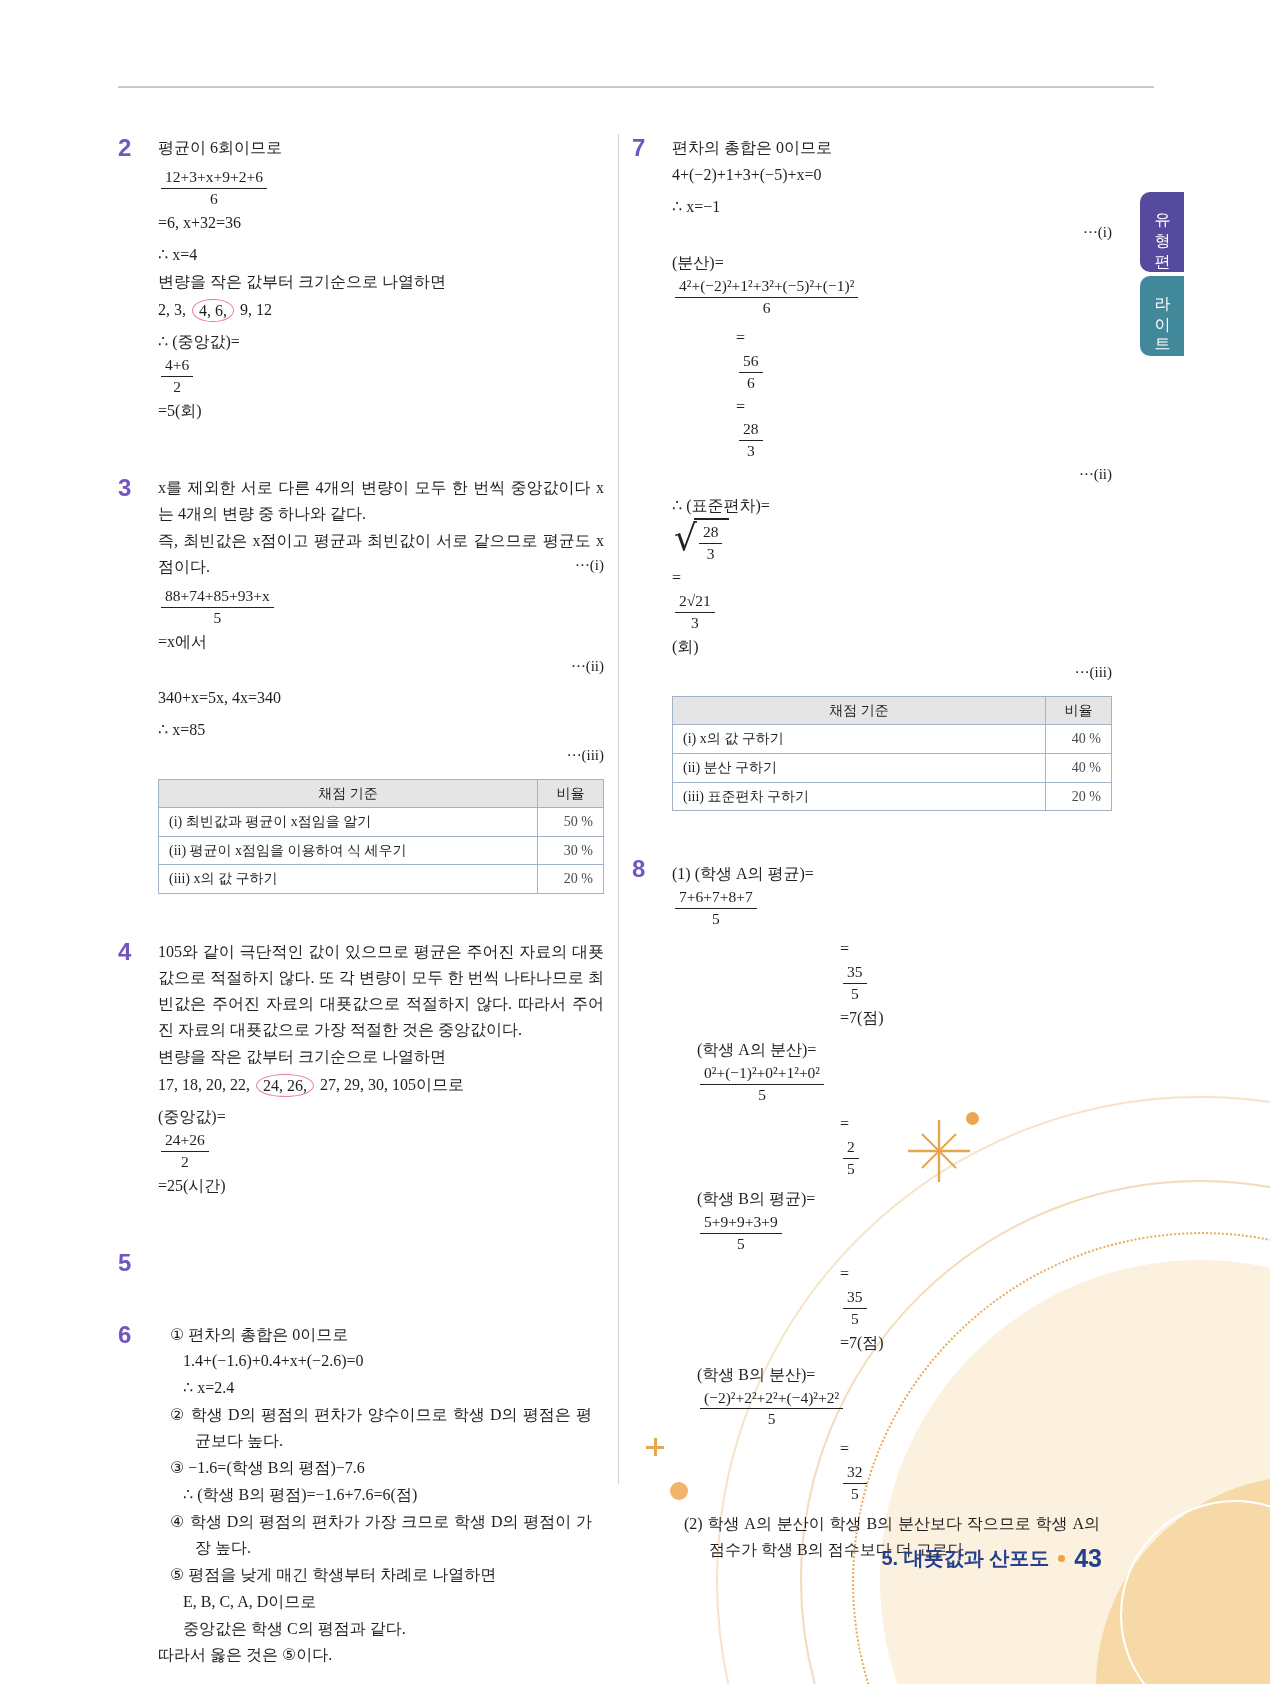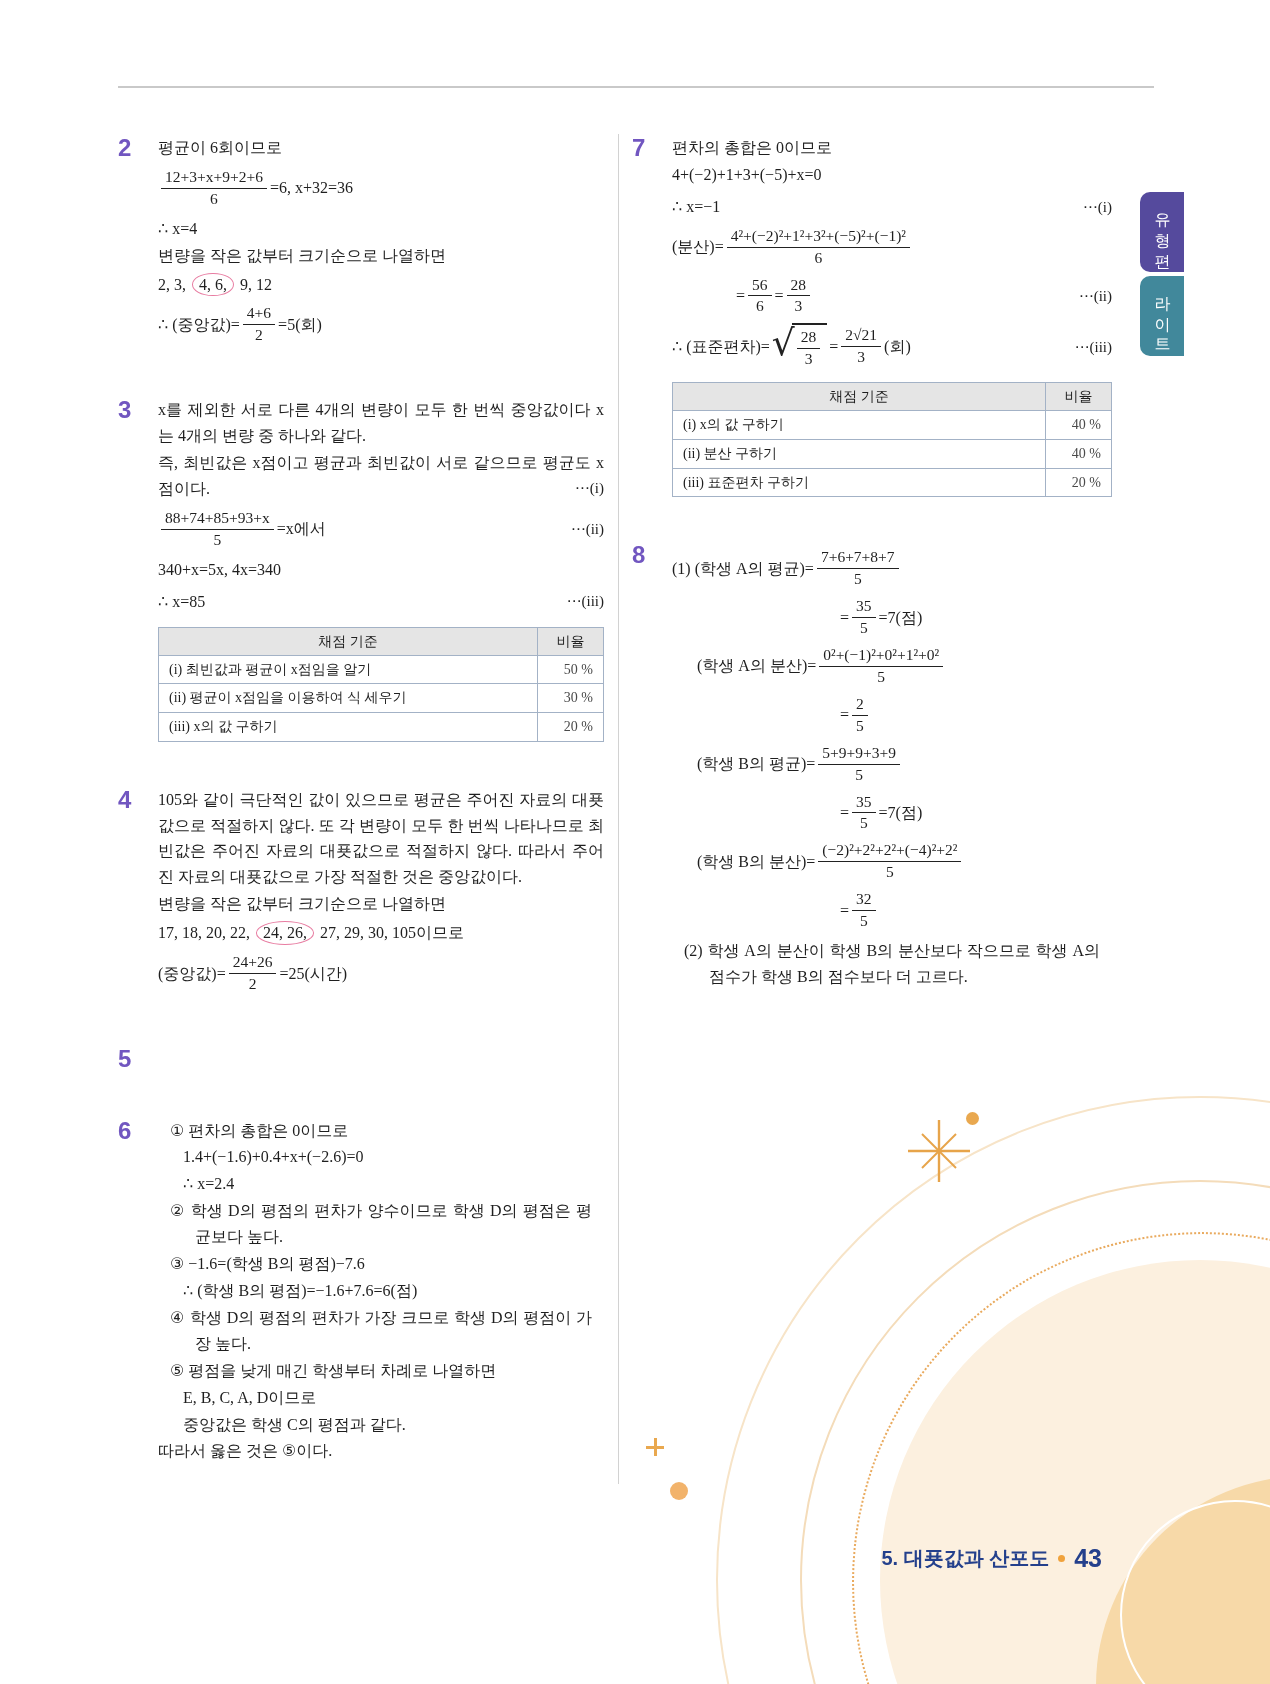--- a/index.html
+++ b/index.html
@@ -15,21 +15,21 @@
   .col-right{left:632px;width:480px;}
 
   .problem{display:flex;margin-bottom:44px;}
   .pnum{flex:0 0 40px;width:40px;font-family:"Liberation Sans","DejaVu Sans",sans-serif;font-weight:bold;font-size:24px;color:#7156c0;line-height:1.15;}
   .pbody{flex:1;min-width:0;}
 
   .t{text-align:justify;margin:1px 0;}
   .rel{position:relative;}
   .marker-abs{position:absolute;right:0;bottom:2px;font-size:15px;color:#222;}
 
-  .eq{display:flex;align-items:center;margin:6px 0;flex-wrap:nowrap;}
+  .eq{display:flex;align-items:flex-start;margin:6px 0;flex-wrap:nowrap;flex-direction:column;}
   .eq .mt{white-space:nowrap;}
   .marker{margin-left:auto;font-size:15px;color:#222;padding-left:8px;}
 
   .frac{display:inline-flex;flex-direction:column;text-align:center;vertical-align:middle;margin:0 3px;font-size:15.5px;}
   .fn{display:block;border-bottom:1.3px solid #222;padding:0 4px;line-height:1.35;white-space:nowrap;}
   .fd{display:block;padding:0 4px;line-height:1.35;white-space:nowrap;}
 
   .sqrt{display:inline-flex;align-items:flex-start;vertical-align:middle;margin:0 2px;}
   .rad{font-size:36px;line-height:40px;font-family:"DejaVu Sans",sans-serif;color:#222;}
   .sbody{display:inline-block;border-top:2px solid #222;margin-left:-3px;padding:2px 4px 0 2px;}

